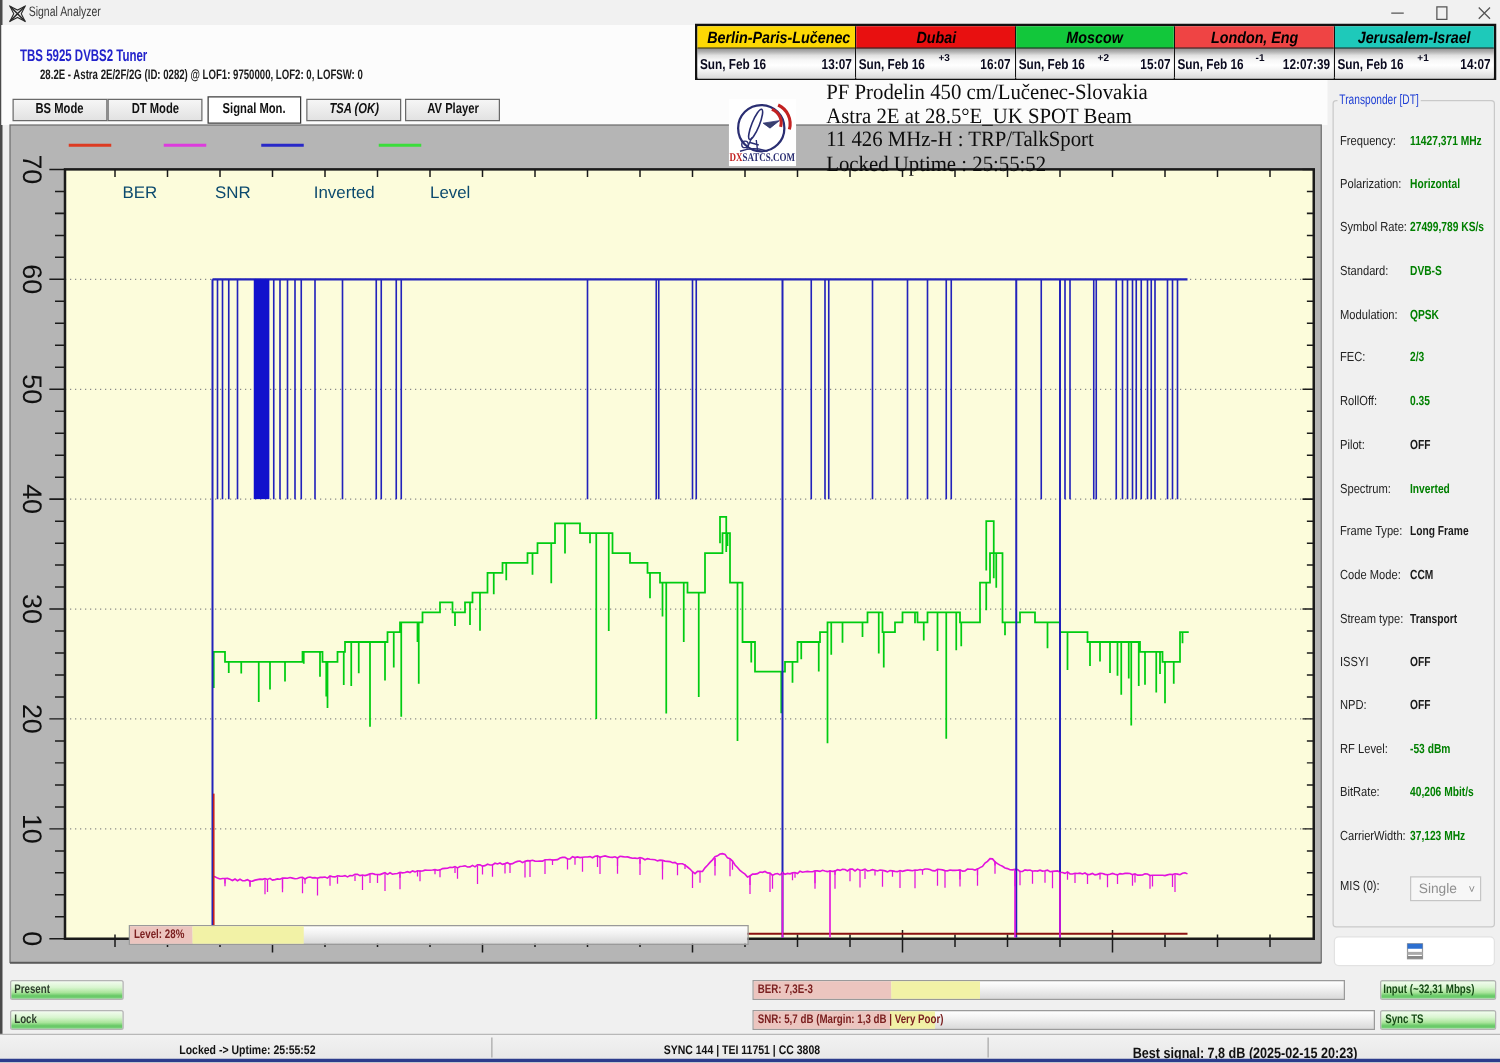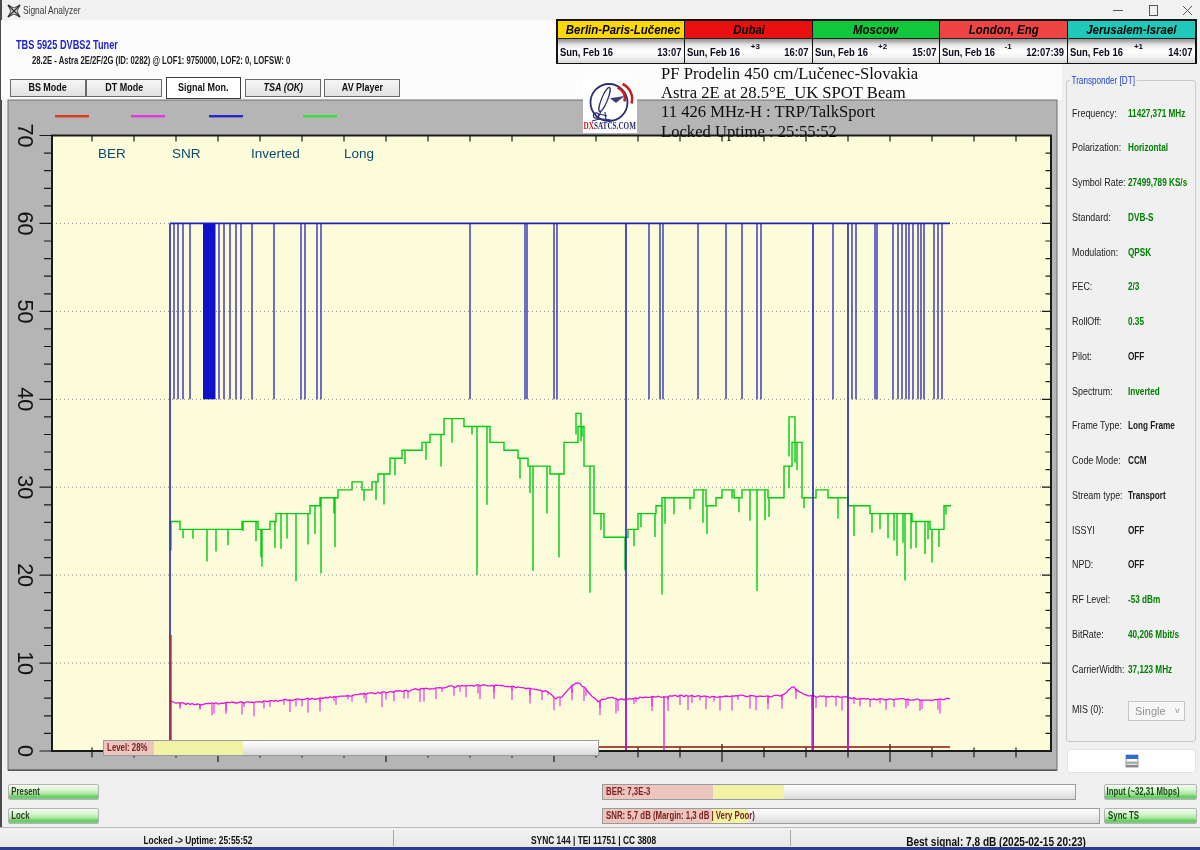--- a/index.html
+++ b/index.html
@@ -156,21 +156,21 @@
 <path d="M171 750.0 V 634.9" stroke="#c42020" stroke-width="1.3" fill="none"></path>
 <line x1="170.0" y1="747.0" x2="950.0" y2="747.0" stroke="#8b1111" stroke-width="1.5"></line>
 <path d="M626 697.3635714285714 V 750.0 M664 696.0446428571429 V 750.0 M812 696.4842857142858 V 750.0 M848 697.3635714285714 V 750.0" stroke="#e213dd" stroke-width="1.3" fill="none"></path>
 <path d="M576 434.5 L576 413.4 L581 413.4 L581 441.5 M789 456.4 L789 416.9 L795 416.9 L795 462.6" fill="none" stroke="#00cc11" stroke-width="1.4"></path>
 <rect x="8" y="769.5" width="1049" height="1.5" fill="#5a5a5a"></rect>
 </svg>
 
 <div class="leg abs" style="left:98px;">BER</div>
 <div class="leg abs" style="left:172px;">SNR</div>
 <div class="leg abs" style="left:251px;">Inverted</div>
-<div class="leg abs" style="left:344px;">Long</div>
+<div class="leg abs" style="left:344px;">Level</div>
 
 <div id="serif" class="abs">PF Prodelin 450 cm/Lučenec-Slovakia<br>Astra 2E at 28.5°E_UK SPOT Beam<br>11 426 MHz-H : TRP/TalkSport<br>Locked Uptime : 25:55:52</div>
 
 <svg id="logo" class="abs" width="54" height="54" viewBox="0 0 54 54">
 <rect x="0" y="0" width="54" height="54" fill="#ffffff"></rect>
 <circle cx="26" cy="23.5" r="18.5" fill="none" stroke="#2a2e72" stroke-width="1.8"></circle>
 <ellipse cx="21.5" cy="20.5" rx="3" ry="13" transform="rotate(22 21.5 20.5)" fill="#ffffff" stroke="#2a2e72" stroke-width="1.3"></ellipse>
 <path d="M 18.5 31 L 14.5 40 M 22 33 L 23 41 M 17 35 L 24 37" fill="none" stroke="#2a2e72" stroke-width="1.1"></path>
 <circle cx="13" cy="36.5" r="2.6" fill="none" stroke="#2a2e72" stroke-width="1.1"></circle>
 <path d="M 9 42 Q 20 38 31 42" fill="none" stroke="#2a2e72" stroke-width="1.1"></path>

